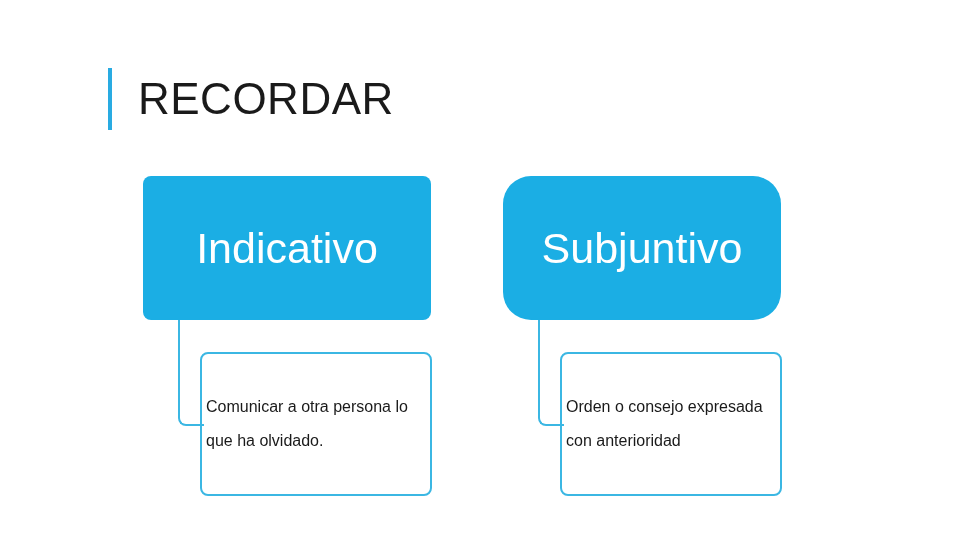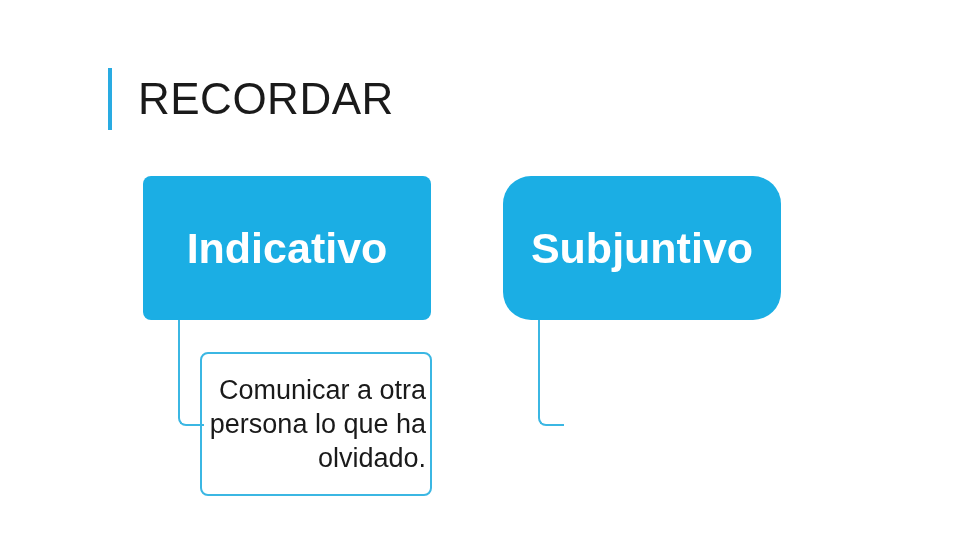--- a/index.html
+++ b/index.html
@@ -59,33 +59,32 @@
     color: #ffffff;
     display: flex;
     align-items: center;
     justify-content: center;
     text-align: center;
     font-size: 43px;
     line-height: 52px;
     padding: 0 20px;
     box-sizing: border-box;
     word-break: break-word;
-    font-weight: bold;
   }
   .node-sub {
     position: absolute;
     border-radius: 8px;
     border: 2px solid #3BB7E3;
     background: transparent;
     color: #1a1a1a;
     display: flex;
     align-items: center;
     justify-content: center;
-    text-align: right;
-    font-size: 27px;
+    text-align: left;
+    font-size: 16px;
     line-height: 34px;
     padding: 0 4px;
     box-sizing: border-box;
   }
   .connector {
     position: absolute;
     border-left: 2px solid #3BB7E3;
     border-bottom: 2px solid #3BB7E3;
     border-bottom-left-radius: 8px;
   }
@@ -122,15 +121,18 @@
       <span class="sub-text">Indicativo</span>
     </div>
     <div class="node-sub" id="node-indicativo-sub">
       <span class="sub-text">Comunicar a otra persona lo que ha olvidado.</span>
     </div>
 
     <div class="connector" id="connector-subjuntivo"></div>
     <div class="node-top" id="node-subjuntivo">
       <span class="sub-text">Subjuntivo</span>
     </div>
+    <div class="node-sub" id="node-subjuntivo-sub">
+      <span class="sub-text">Orden o consejo expresada con anterioridad</span>
+    </div>
 
   </div>
 </div>
 
 </body></html>

